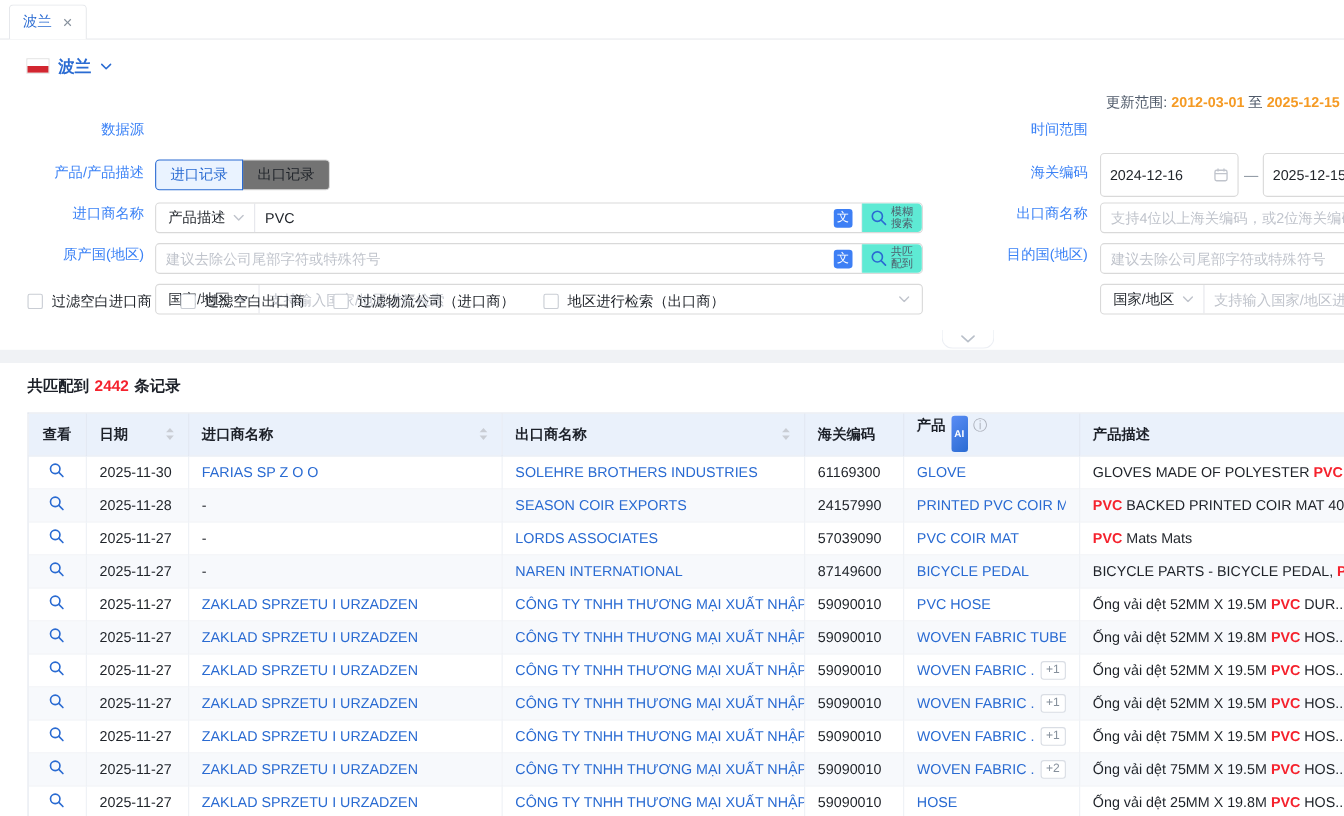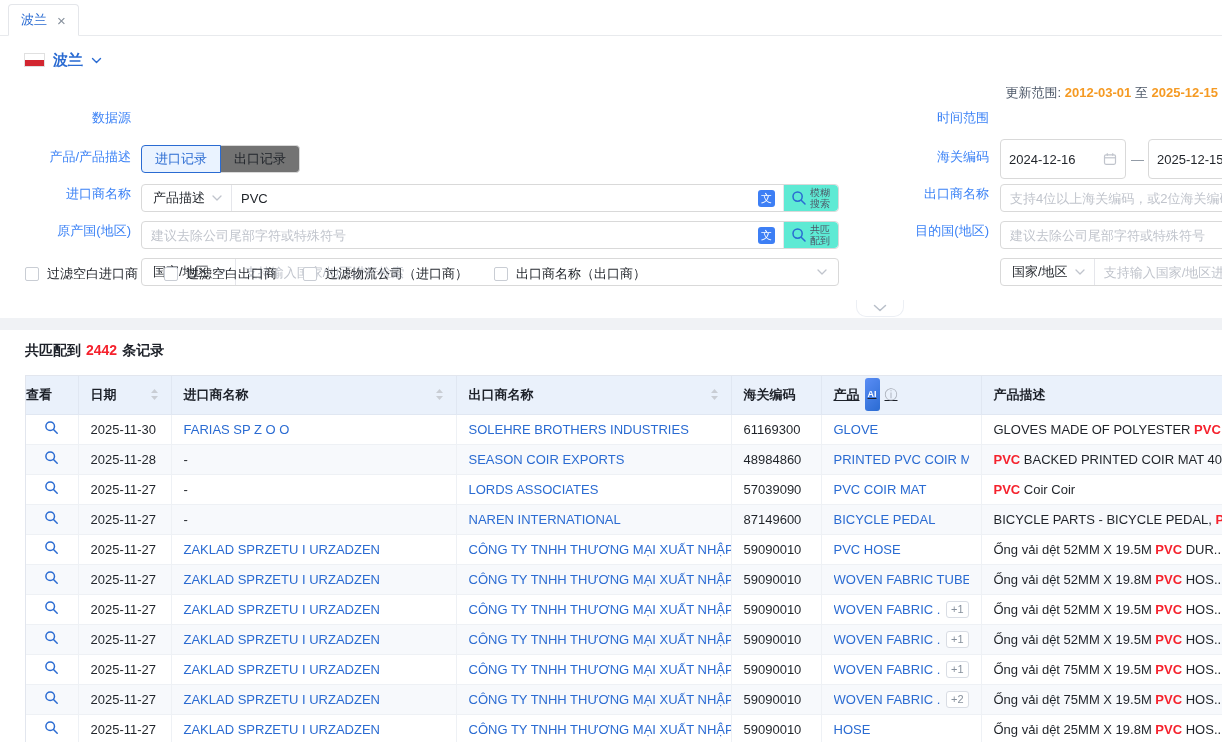--- a/index.html
+++ b/index.html
@@ -61,22 +61,22 @@
   .results { position:absolute; top:330px; left:0; right:0; bottom:0; background:#fff;border-radius:15px; }
   .summary { position:absolute; top:12px; left:25px; font-size:14px; font-weight:bold; color:#1d2129; }
   .summary .count { color:var(--highlight-red); margin:0 5px; }
   .table-wrap { position:absolute; top:45px; left:25px; width:1235px; border:1px solid #e2e6ee; border-bottom:none; }
   table { border-collapse:collapse; table-layout:fixed; width:1235px; }
   th, td { border-right:1px solid #eef1f5; border-bottom:1px solid #eef1f5; padding:0 12px; text-align:left; overflow:hidden; white-space:nowrap; }
   thead th { background:var(--header-bg); height:38px; font-size:13px; color:#1d2129; font-weight:bold; border-right:1px solid #e0e7f2; border-bottom:1px solid #e0e7f2; }
   tbody td { height:30px; font-size:13px; color:#1f2329; background:#fff; }
   tbody tr.alt td { background:var(--zebra-row-bg); }
   .th-flex { display:flex; align-items:center; justify-content:space-between; }
-  .th-left { display:flex; align-items:center; gap:5px;text-decoration:underline; }
-  .c-view { text-align:left; padding:0; }
+  .th-left { display:flex; gap:5px; }
+  .c-view { text-align:center; padding:0; }
   .viewbtn { display:inline-flex; align-items:center; justify-content:center; width:100%; cursor:pointer; }
   .link { color:var(--accent-blue); cursor:pointer; }
   .dash { color:#1f2329; }
   .prod-cell { display:flex; align-items:center; gap:6px; }
   .prod-cell .link { flex:1; overflow:hidden; white-space:nowrap; }
   .plusbadge { flex:none; font-size:11px; color:#86909c; border:1px solid #d9dde4; border-radius:3px; line-height:15px; padding:0 4px; background:#fff; cursor:pointer; }
   .hl { color:var(--highlight-red); font-weight:bold; }
   .ai-badge { display:inline-block; background:linear-gradient(135deg,#5A8DF5,var(--accent-blue)); color:#fff; font-size:9px; font-weight:bold; border-radius:3px; padding:12px 3px; line-height:9px; }
   .info-ic { color:#a9aeb8; font-weight:normal; font-size:13px; }
   svg { display:block; }
@@ -222,21 +222,21 @@
     <span class="cb">
       <span class="cb-box"></span>
       <span class="cb-label">过滤空白出口商</span>
     </span>
     <span class="cb">
       <span class="cb-box"></span>
       <span class="cb-label">过滤物流公司（进口商）</span>
     </span>
     <span class="cb">
       <span class="cb-box"></span>
-      <span class="cb-label">出口商名称（出口商）</span>
+      <span class="cb-label">地区进行检索（出口商）</span>
     </span>
   </div>
 
   <div class="collapse-handle">
     <svg width="14" height="8" viewBox="0 0 14 8">
         <polyline points="1.5,1.5 7,6.5 12.5,1.5" fill="none" stroke="#b8bfc9" stroke-width="1.5" stroke-linecap="round" stroke-linejoin="round"></polyline>
       </svg>
   </div>
 
   <div class="page-gap"></div>
@@ -320,21 +320,21 @@
           <tr class="alt">
             <td class="c-view"><span class="viewbtn">
                   <svg width="15" height="15" viewBox="0 0 15 15" fill="none" stroke="#2A6BD2" stroke-width="1.5" stroke-linecap="round">
                     <circle cx="6.2" cy="6.2" r="4.3"></circle>
                     <line x1="9.5" y1="9.5" x2="13.2" y2="13.2"></line>
                   </svg>
                 </span></td>
             <td><span>2025-11-28</span></td>
             <td><span class="dash">-</span></td>
             <td><span class="link">SEASON COIR EXPORTS</span></td>
-            <td><span>48984860</span></td>
+            <td><span>24157990</span></td>
             <td>
                 <div class="prod-cell">
                   <span class="link">PRINTED PVC COIR M...</span>
                 </div>
               </td>
             <td><span></span><span class="hl">PVC</span><span> BACKED PRINTED COIR MAT 40...</span></td>
           </tr>
           <tr>
             <td class="c-view"><span class="viewbtn">
                   <svg width="15" height="15" viewBox="0 0 15 15" fill="none" stroke="#2A6BD2" stroke-width="1.5" stroke-linecap="round">
@@ -344,21 +344,21 @@
                 </span></td>
             <td><span>2025-11-27</span></td>
             <td><span class="dash">-</span></td>
             <td><span class="link">LORDS ASSOCIATES</span></td>
             <td><span>57039090</span></td>
             <td>
                 <div class="prod-cell">
                   <span class="link">PVC COIR MAT</span>
                 </div>
               </td>
-            <td><span></span><span class="hl">PVC</span><span> Coir Coir</span></td>
+            <td><span></span><span class="hl">PVC</span><span> Mats Mats</span></td>
           </tr>
           <tr class="alt">
             <td class="c-view"><span class="viewbtn">
                   <svg width="15" height="15" viewBox="0 0 15 15" fill="none" stroke="#2A6BD2" stroke-width="1.5" stroke-linecap="round">
                     <circle cx="6.2" cy="6.2" r="4.3"></circle>
                     <line x1="9.5" y1="9.5" x2="13.2" y2="13.2"></line>
                   </svg>
                 </span></td>
             <td><span>2025-11-27</span></td>
             <td><span class="dash">-</span></td>

